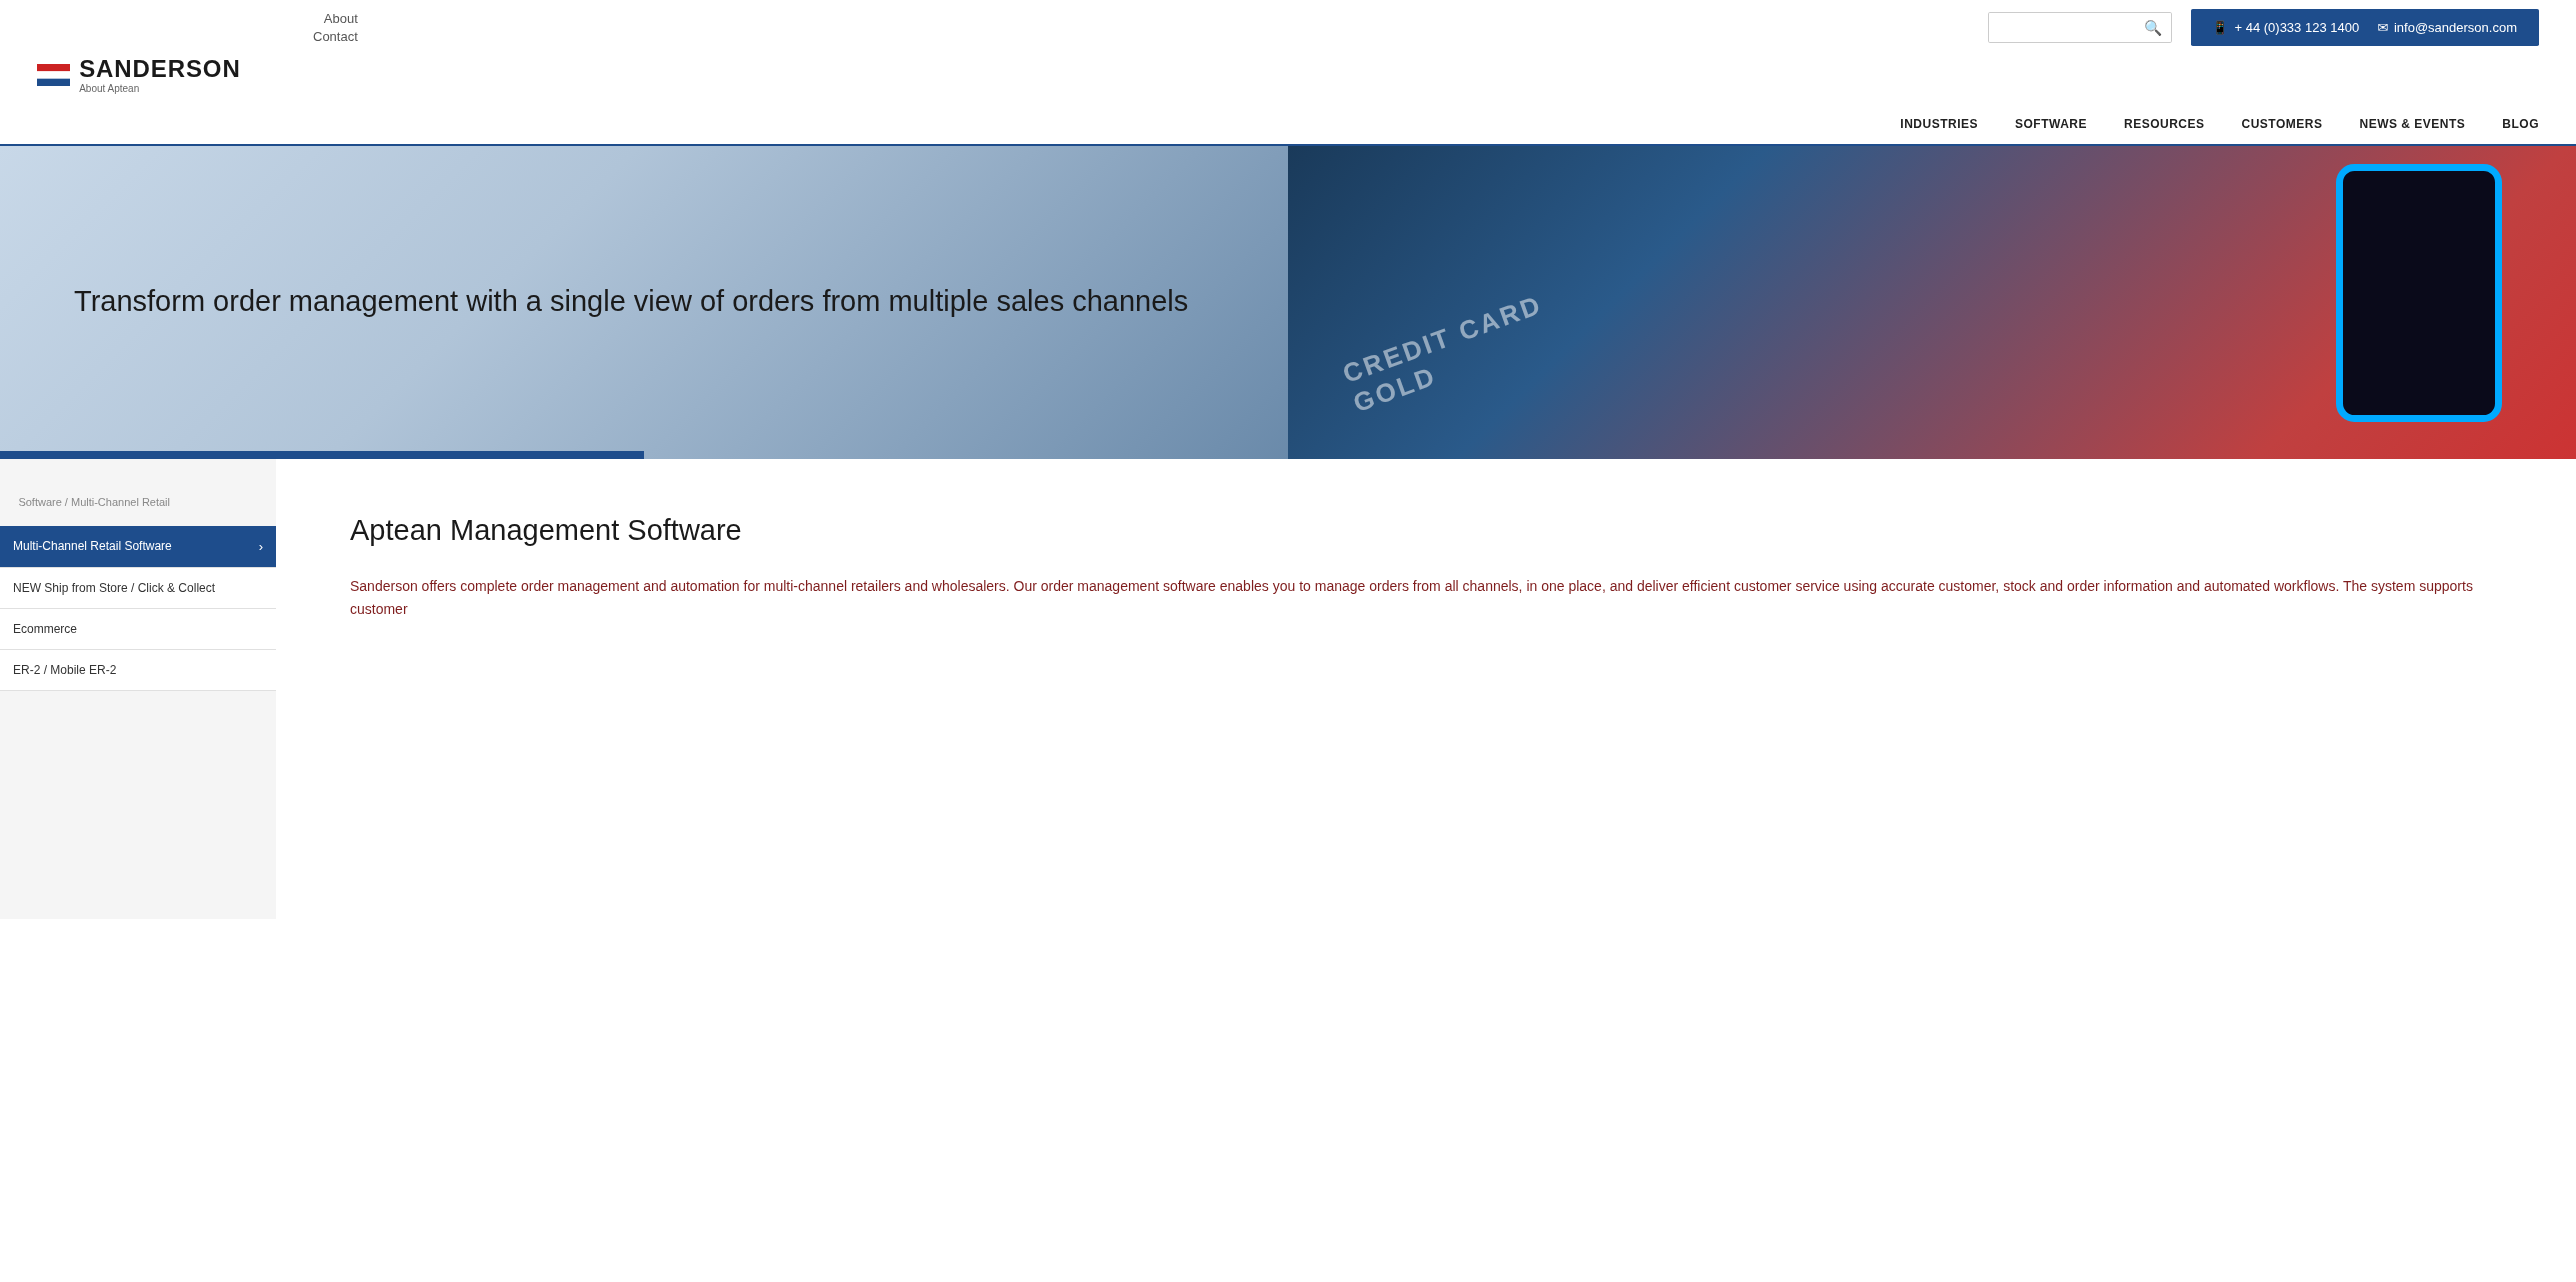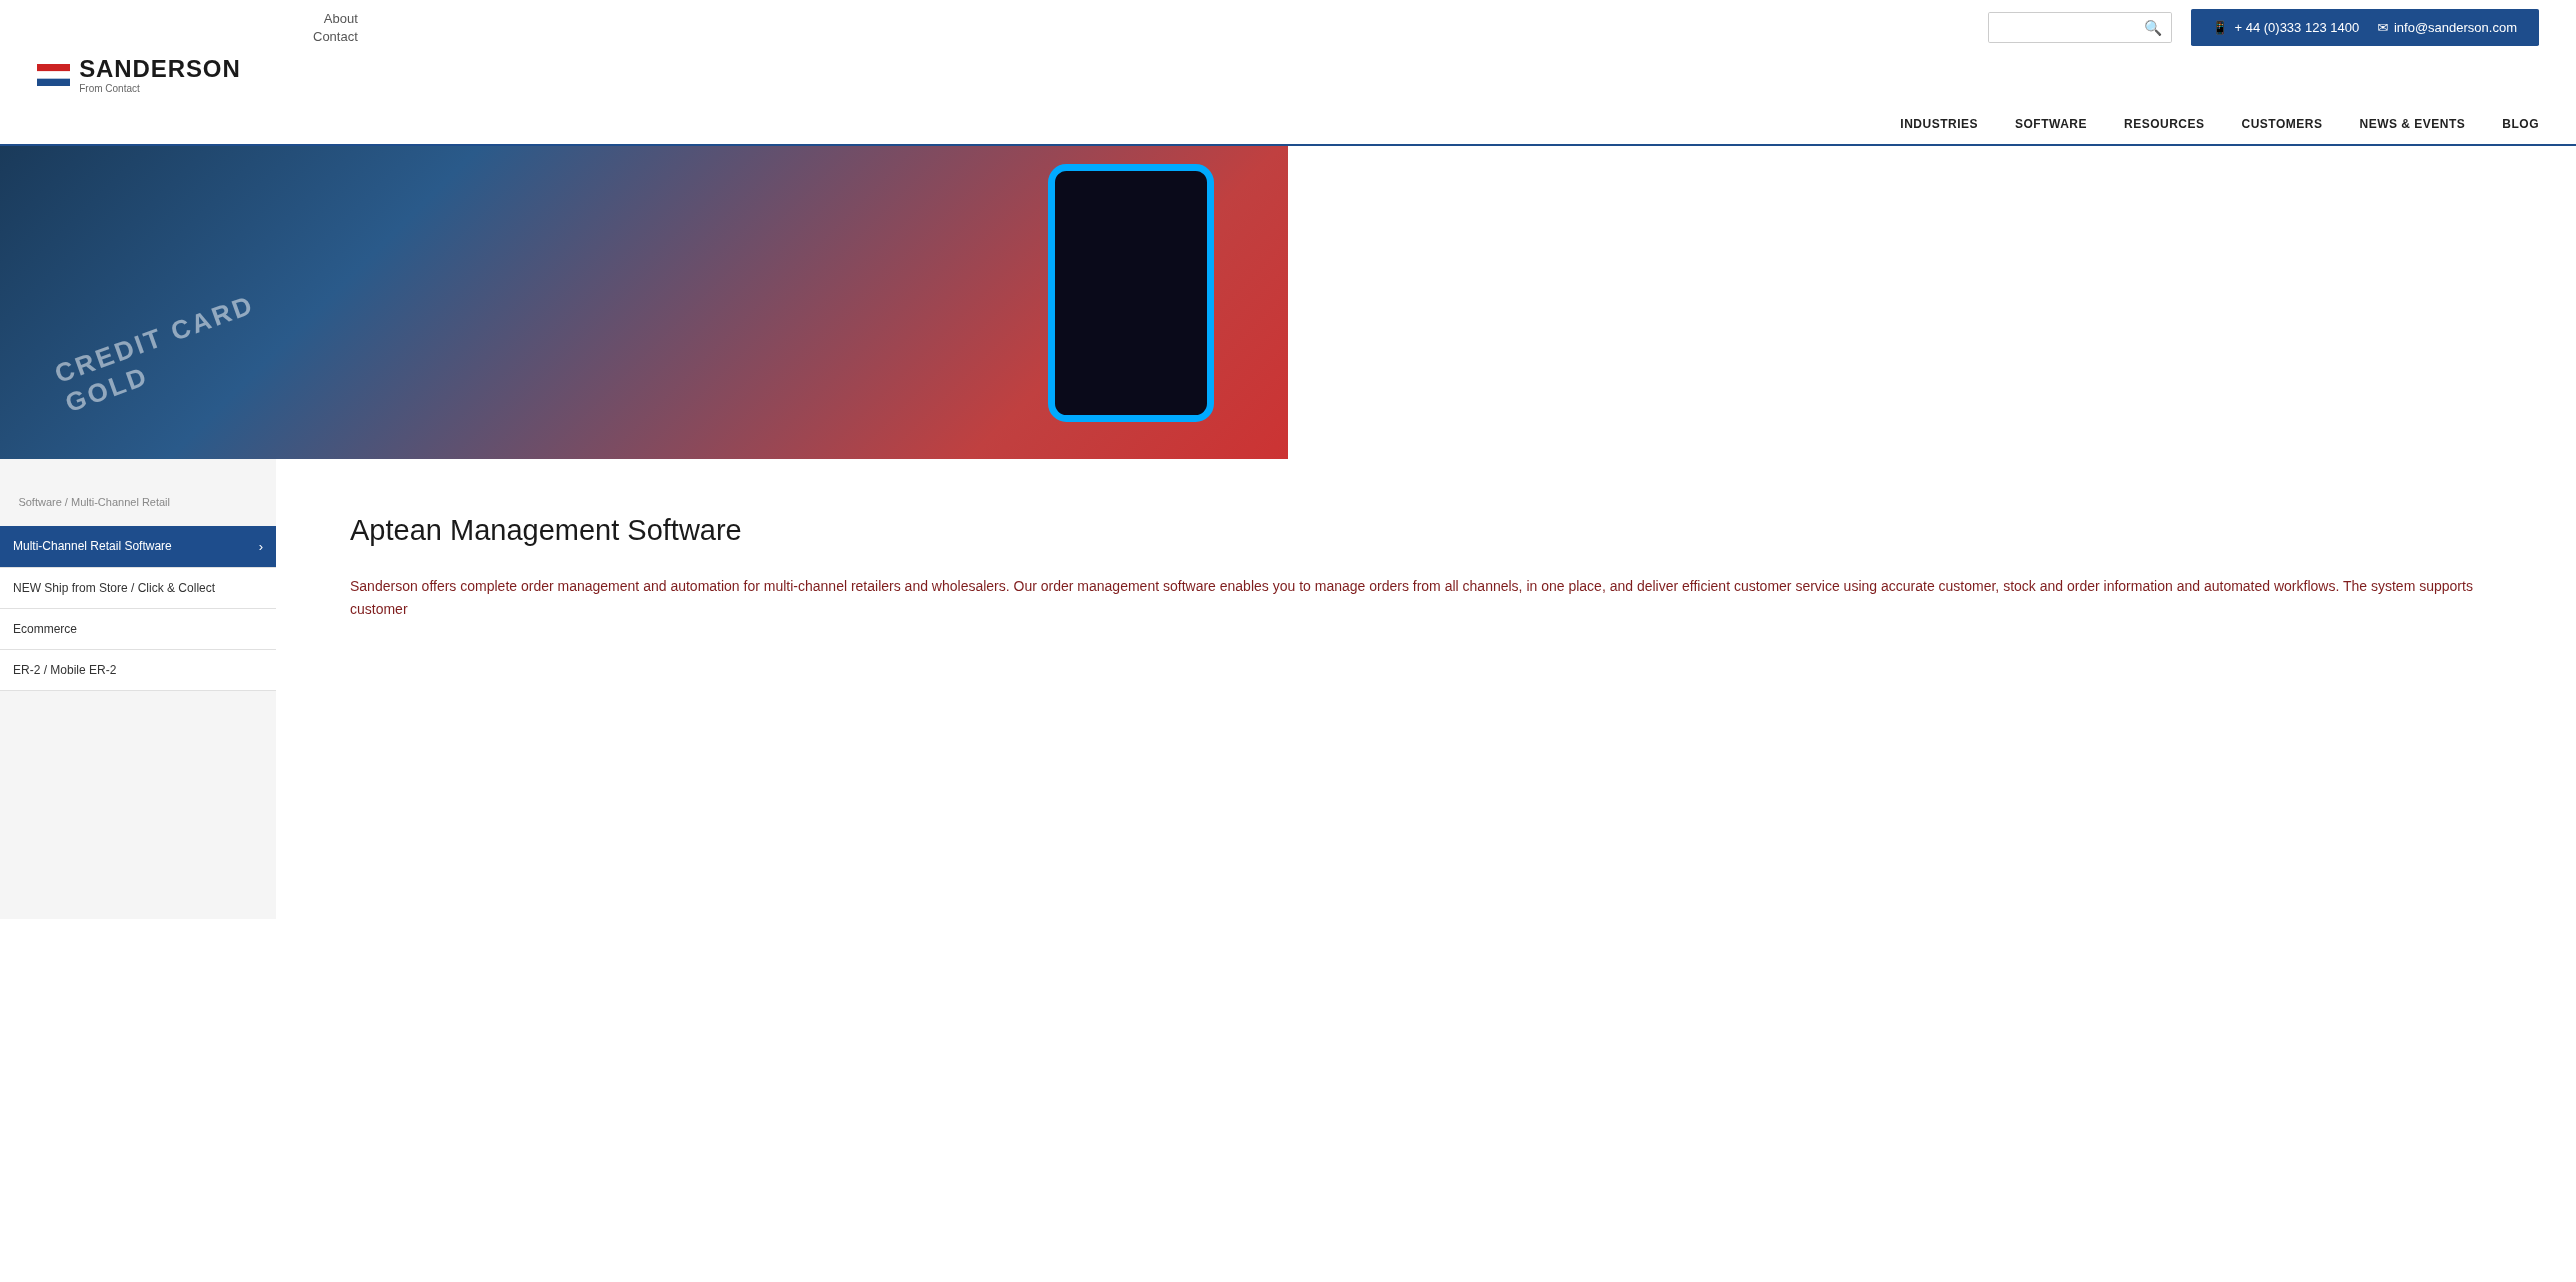--- a/index.html
+++ b/index.html
@@ -255,35 +255,39 @@
 
 <div class="header">
   <div class="logo-area">
     <svg class="flag-svg" viewBox="0 0 36 24" xmlns="http://www.w3.org/2000/svg">
       <rect width="36" height="8" fill="#cc2222"></rect>
       <rect y="8" width="36" height="8" fill="#ffffff"></rect>
       <rect y="16" width="36" height="8" fill="#1e4d8c"></rect>
     </svg>
     <div class="logo-text">
       <span class="brand">SANDERSON</span>
-      <span class="sub">From Contact</span>
+      <span class="sub">About Aptean</span>
     </div>
   </div>
 </div>
 
 <nav class="main-nav">
   <a href="#">INDUSTRIES</a>
   <a href="#">SOFTWARE</a>
   <a href="#">RESOURCES</a>
   <a href="#">CUSTOMERS</a>
   <a href="#">NEWS &amp; EVENTS</a>
   <a href="#">BLOG</a>
 </nav>
 
 <div class="hero">
+  <div class="hero-text-panel">
+    <h1>Transform order management with a single view of orders from multiple sales channels</h1>
+    <div class="hero-bottom-bar"></div>
+  </div>
   <div class="hero-image-panel">
     <div class="phone-shape"></div>
     <div class="card-text">CREDIT CARD<br>GOLD</div>
   </div>
 </div>
 
 <div class="content-area">
 
   <aside class="sidebar">
     <div class="breadcrumb">Software / Multi-Channel Retail</div>

